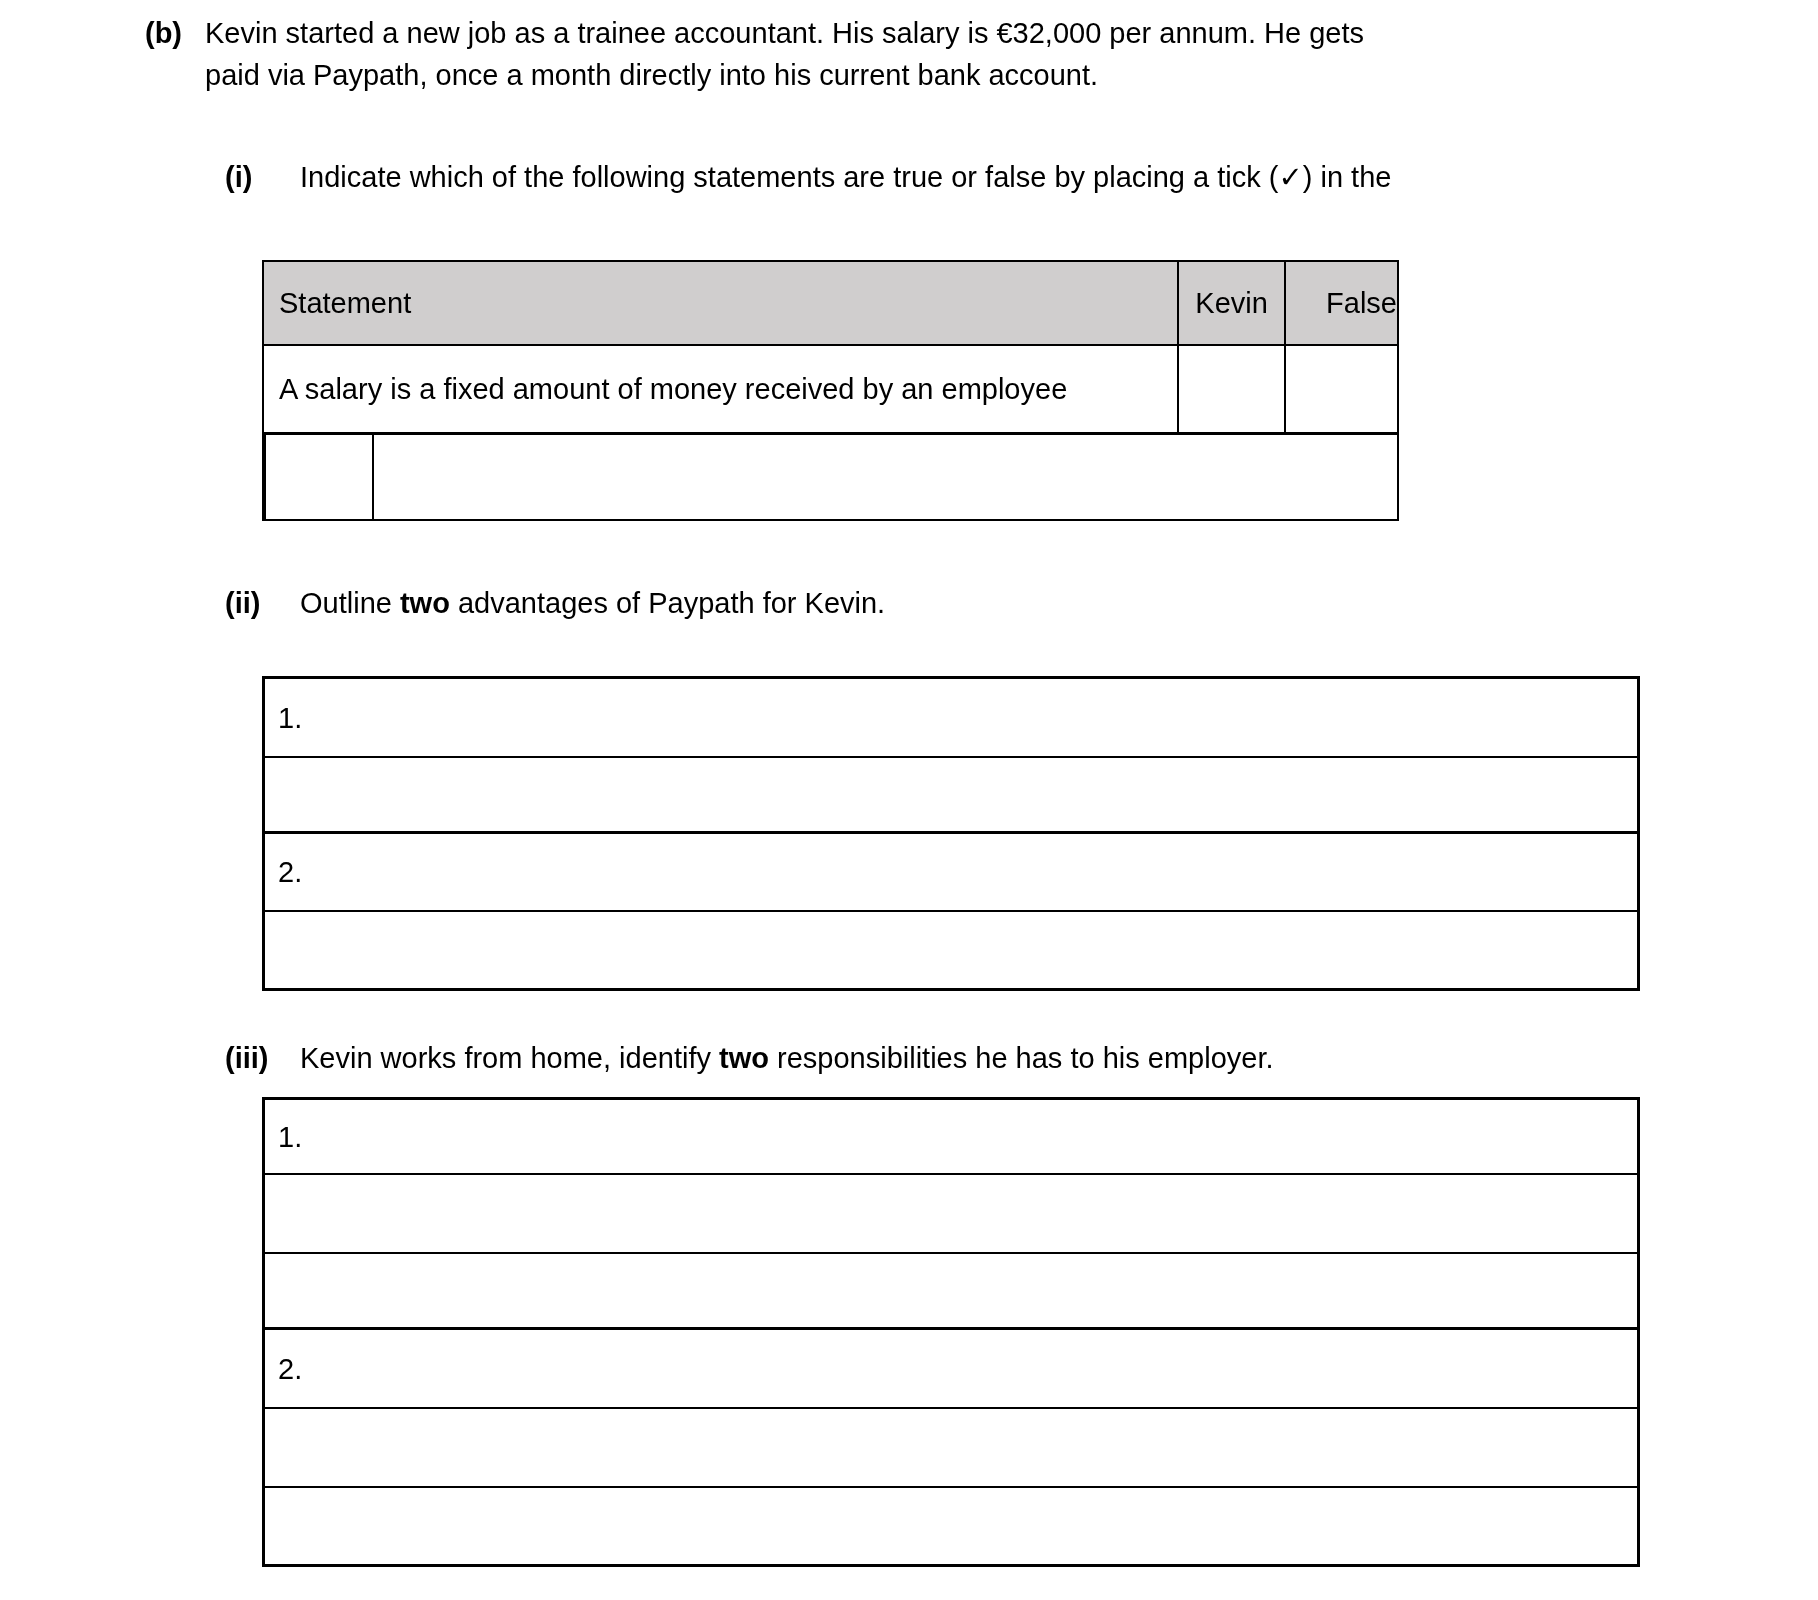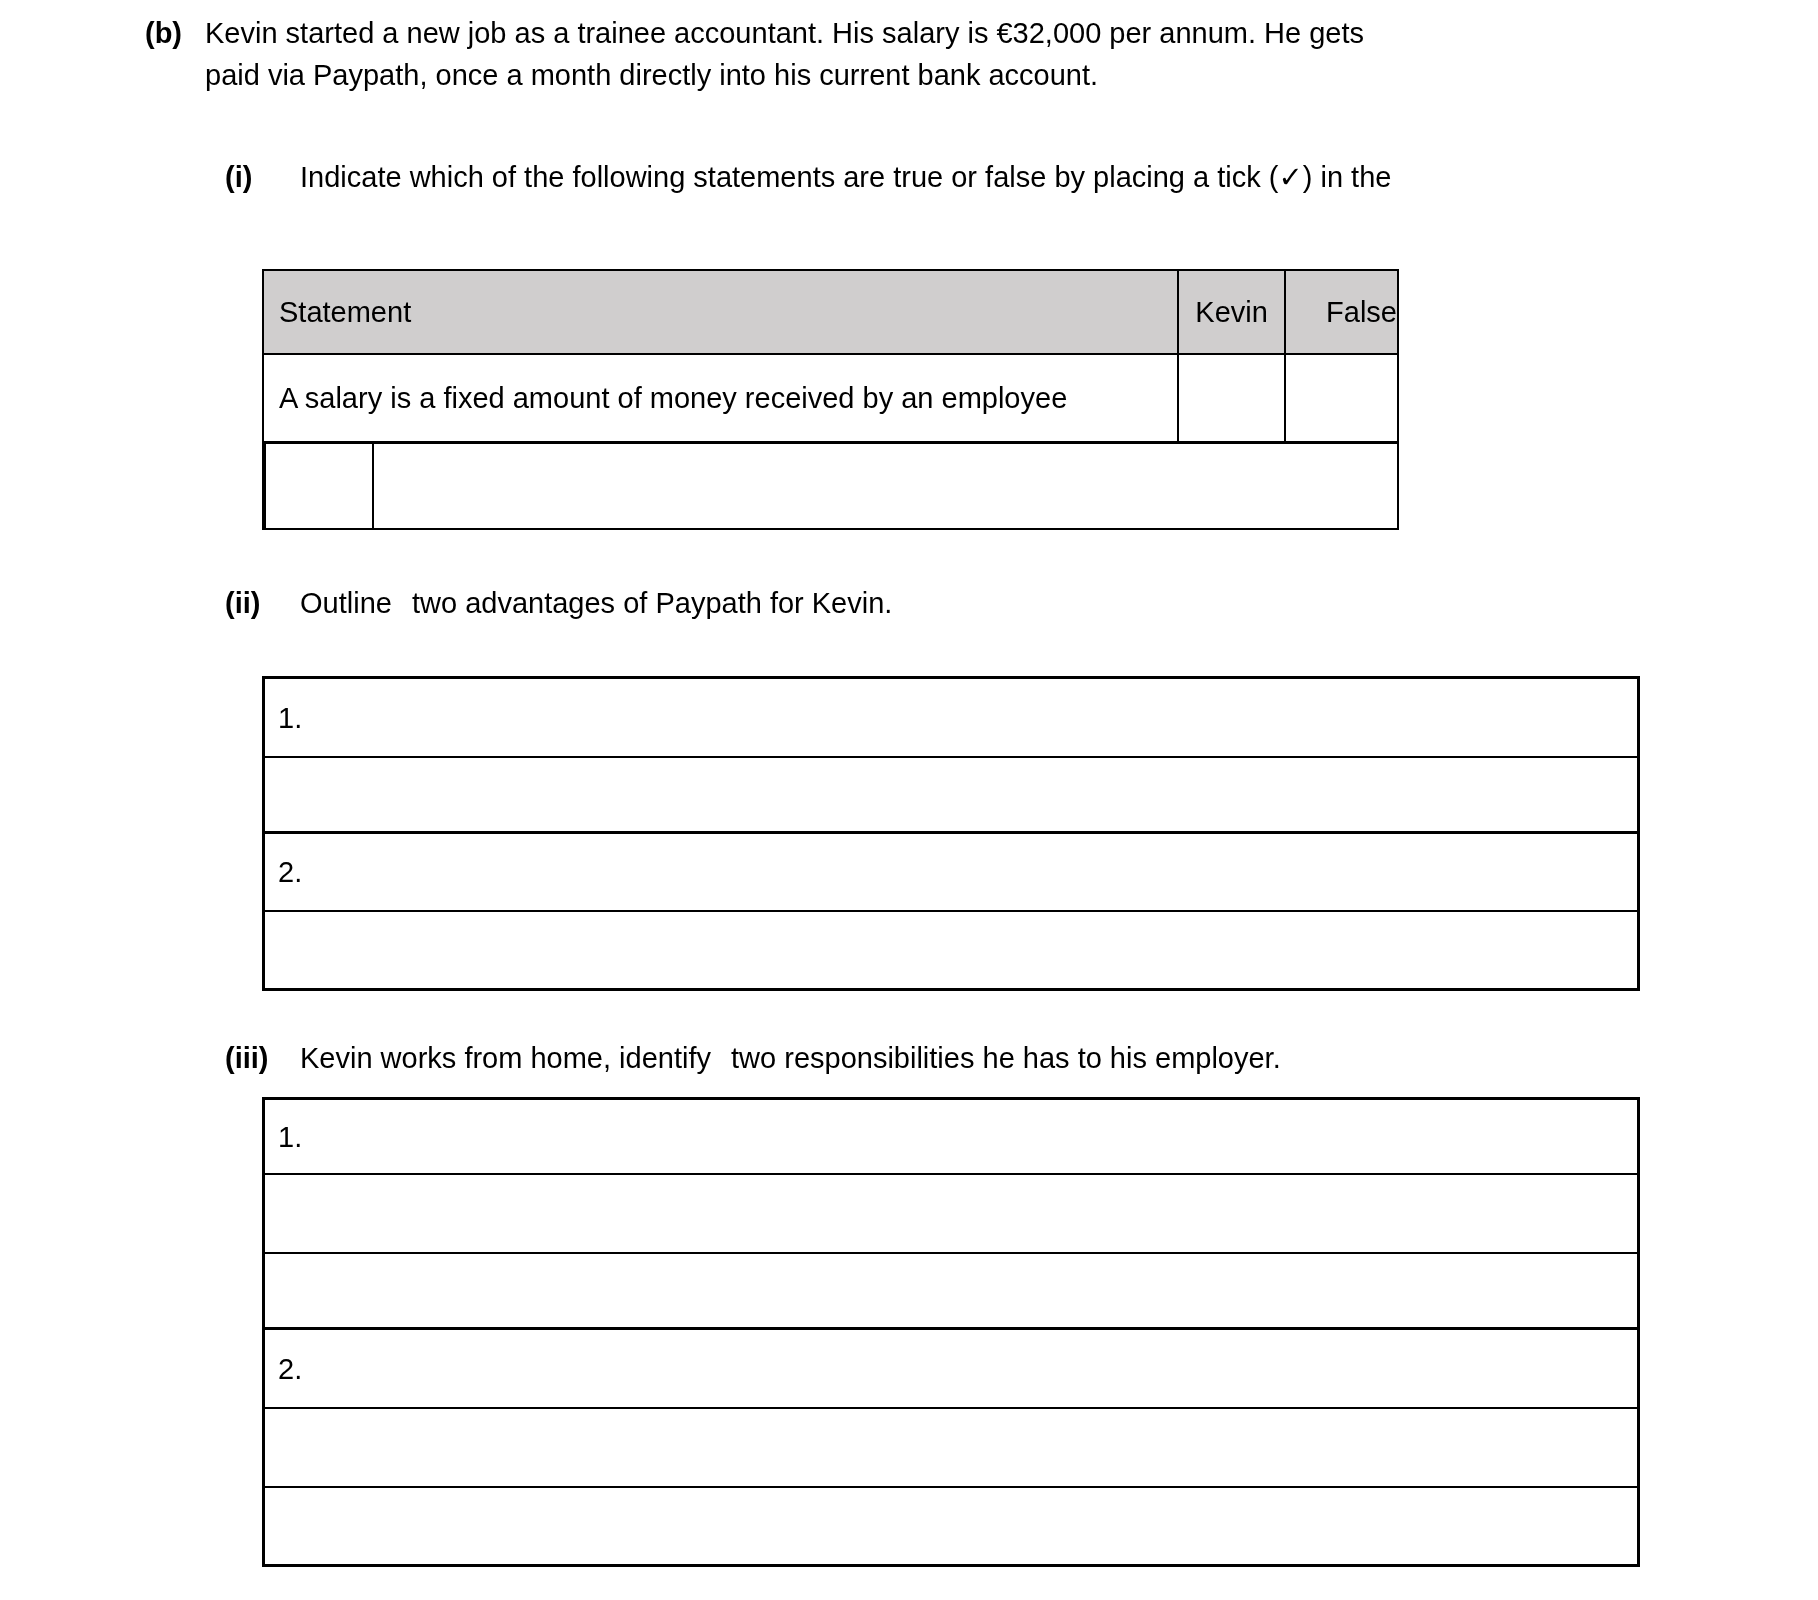--- a/index.html
+++ b/index.html
@@ -5,37 +5,36 @@
   html, body { margin: 0; padding: 0; }
   body {
     width: 1818px; height: 1600px;
     background: #ffffff;
     font-family: "Liberation Sans", sans-serif;
     color: #000000;
     position: relative;
   }
   .abs { position: absolute; }
   .txt { font-size: 29px; line-height: 42px; color: #000; }
-  .bold { font-weight: normal; margin-left: 12px; }
+  .bold { font-weight: bold; }
 
   
   #part-b-label   { left: 145px; top: 12px; font-weight: bold; }
   #part-b-text    { left: 205px; top: 12px; width: 1420px; }
 
   
   #part-i-label   { left: 225px; top: 156px; font-weight: bold; }
   #part-i-text    { left: 300px; top: 156px; width: 1360px; }
 
   
   #tf-table {
     left: 262px; top: 260px; width: 1137px;
     border: 2px solid #000;
     box-sizing: border-box;
     background: #fff;
-    margin-top: 9px;
   }
   .tf-row { display: flex; align-items: stretch; }
   .tf-header { background: #d0cece; height: 82px; border-bottom: 2px solid #000; }
   .tf-r1 { height: 86px; border-bottom: 3px solid #000; }
   .tf-r2 { height: 84px; }
   .cell { box-sizing: border-box; display: flex; align-items: center; }
   .c-stmt  { width: 916px; padding-left: 15px; padding-right: 8px; }
   .c-true  { width: 108px; border-left: 2px solid #000; justify-content: center; }
   .c-false { width: 113px; border-left: 2px solid #000; justify-content: flex-end; }
   .cell .txt { line-height: 34px; }

